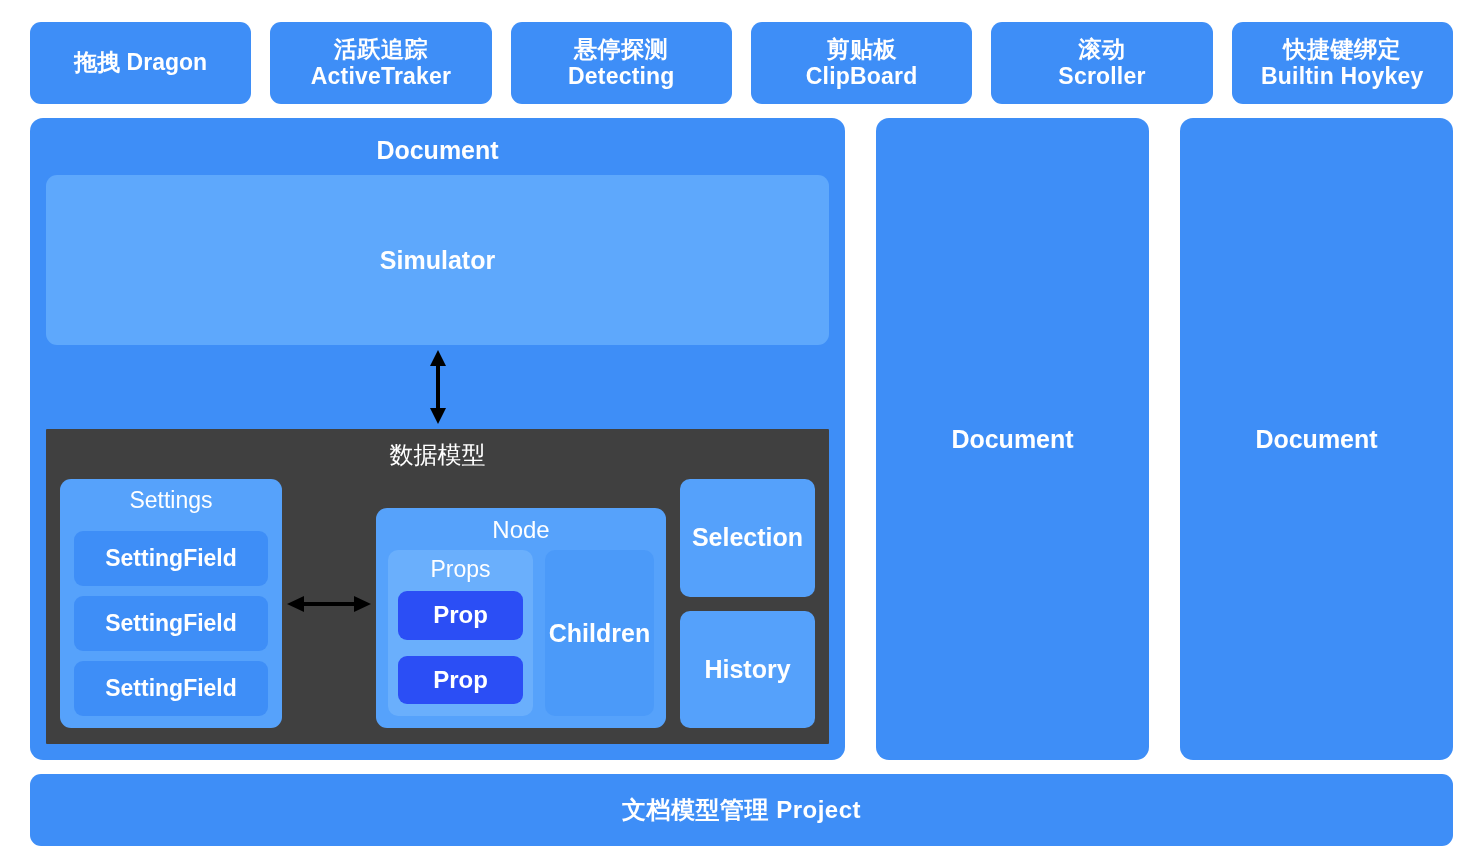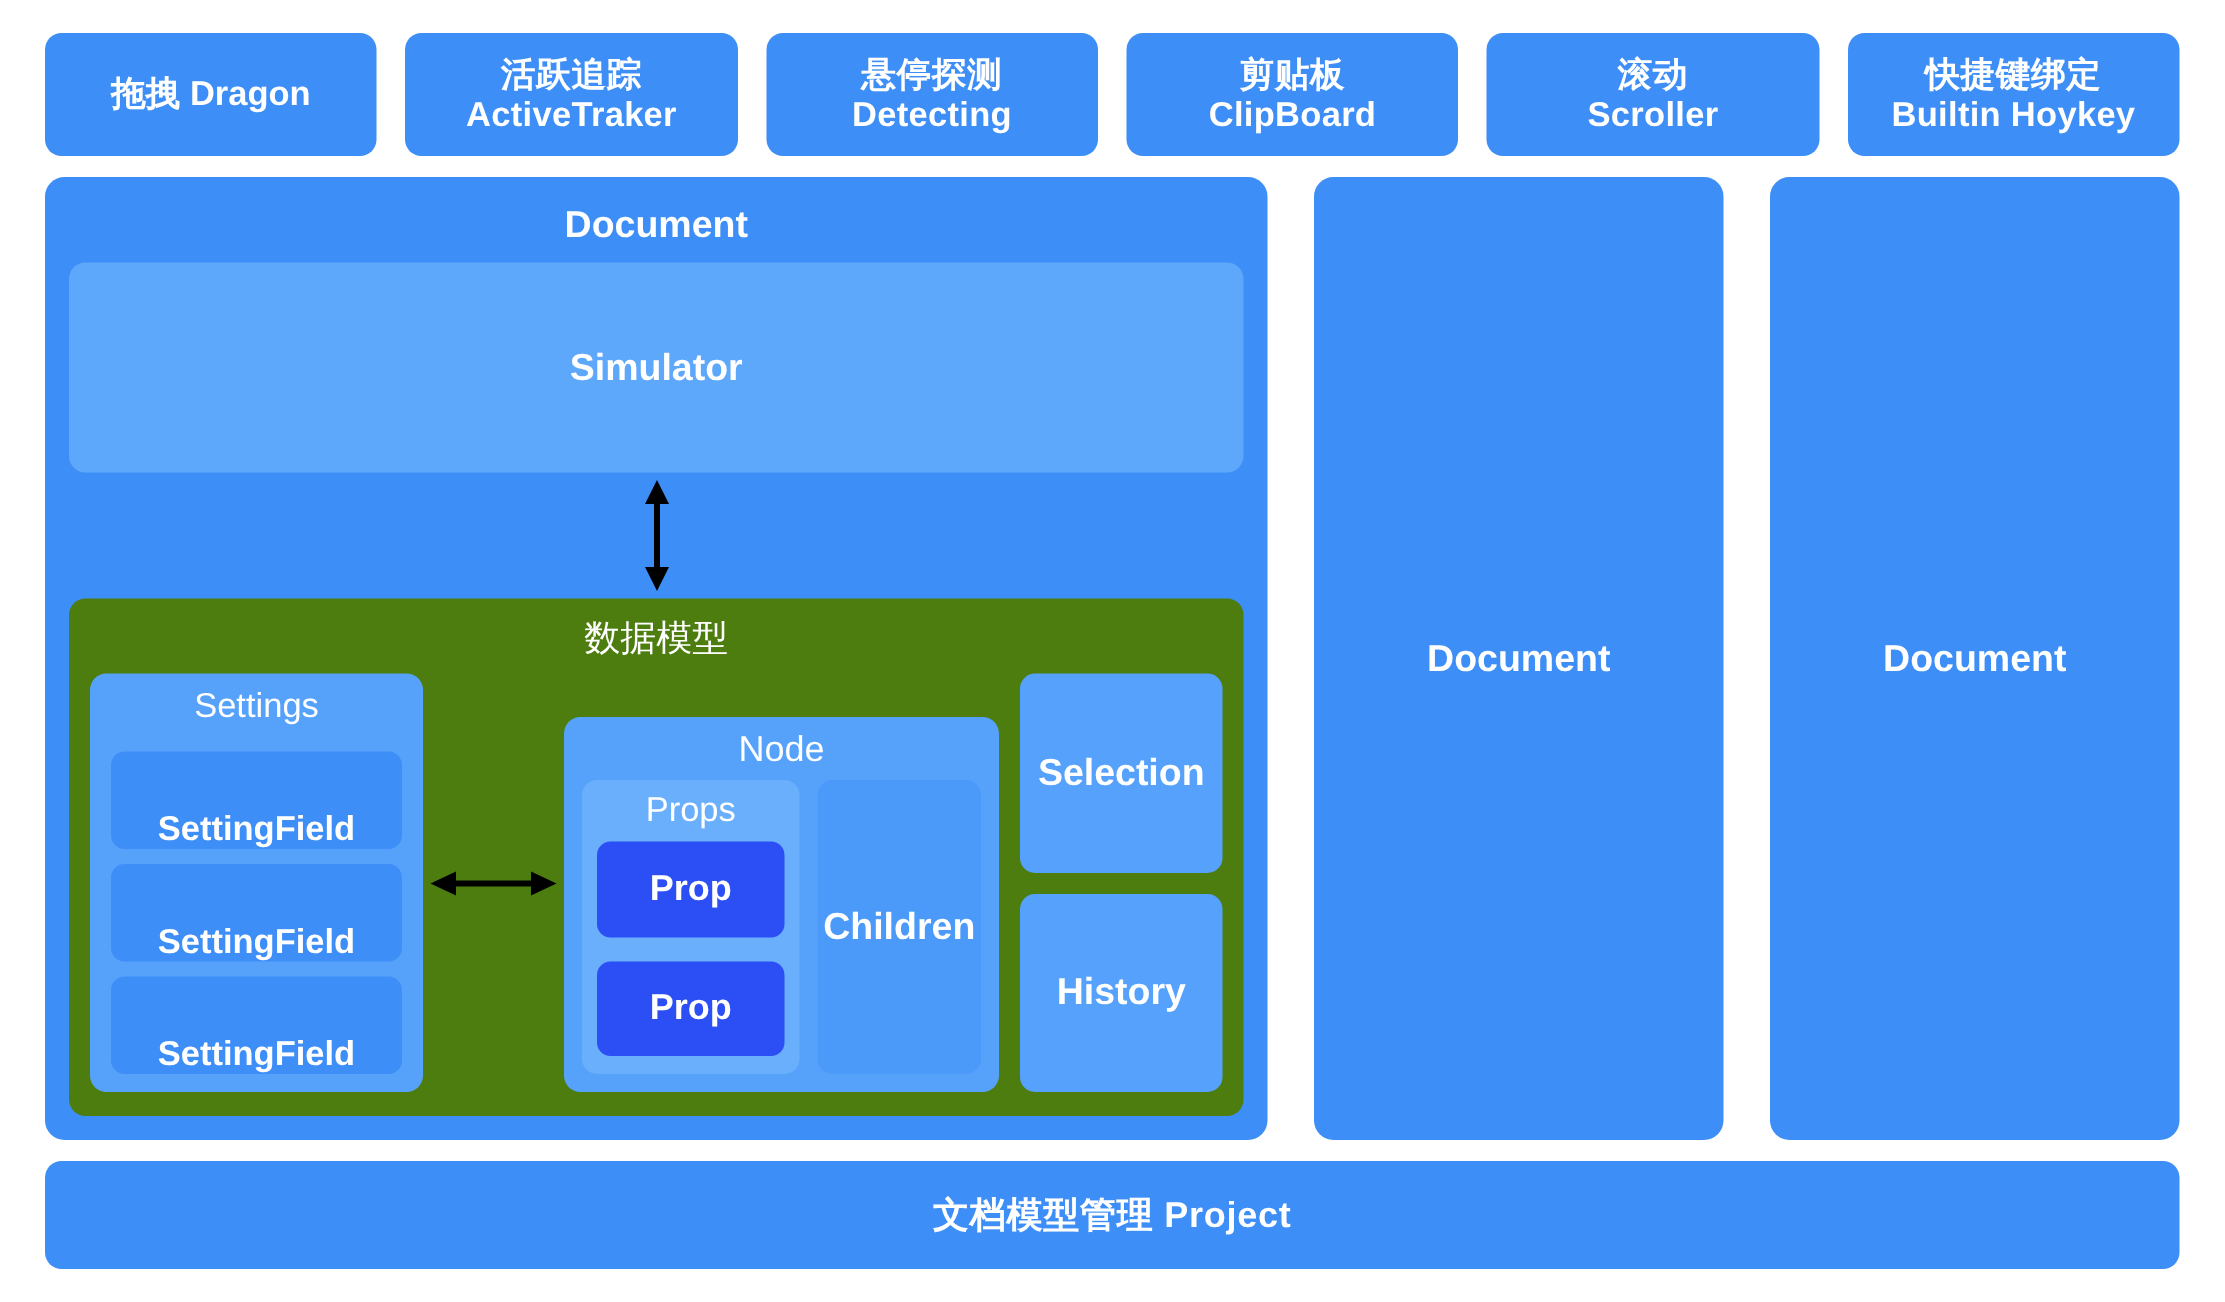--- a/index.html
+++ b/index.html
@@ -81,41 +81,41 @@
     font-size: 25px;
     font-weight: bold;
     text-align: center;
     padding: 4px 0 10px 0;
     flex: 0 0 auto;
   }
 
   .simulator {
     background: #5EA8FC;
     border-radius: 11px;
-    height: 140px;
+    height: 170px;
     flex: 0 0 auto;
     display: flex;
     align-items: center;
     justify-content: center;
     font-size: 25px;
     font-weight: bold;
   }
 
   .arrow-zone {
     flex: 0 0 auto;
     height: 84px;
     display: flex;
     align-items: center;
     justify-content: center;
   }
   .v-arrow { display:block; }
 
   .datamodel {
-    background: #4d7c0f;
-    border-radius: 11px;
+    background: #404040;
+    border-radius: 1px;
     flex: 1 1 auto;
     box-sizing: border-box;
     padding: 10px 14px 16px 14px;
     display: flex;
     flex-direction: column;
     min-height: 0;
   }
   .dm-title {
     font-size: 24px;
     text-align: center;
@@ -150,21 +150,21 @@
     display: flex;
     flex-direction: column;
     gap: 10px;
     flex: 1 1 auto;
   }
   .setting-field {
     background: #3E8EF7;
     border-radius: 9px;
     flex: 1 1 0;
     display: flex;
-    align-items: flex-end;
+    align-items: center;
     justify-content: center;
     font-size: 23px;
     font-weight: bold;
   }
 
   .h-arrow-zone {
     flex: 0 0 94px;
     display: flex;
     align-items: center;
     justify-content: center;

